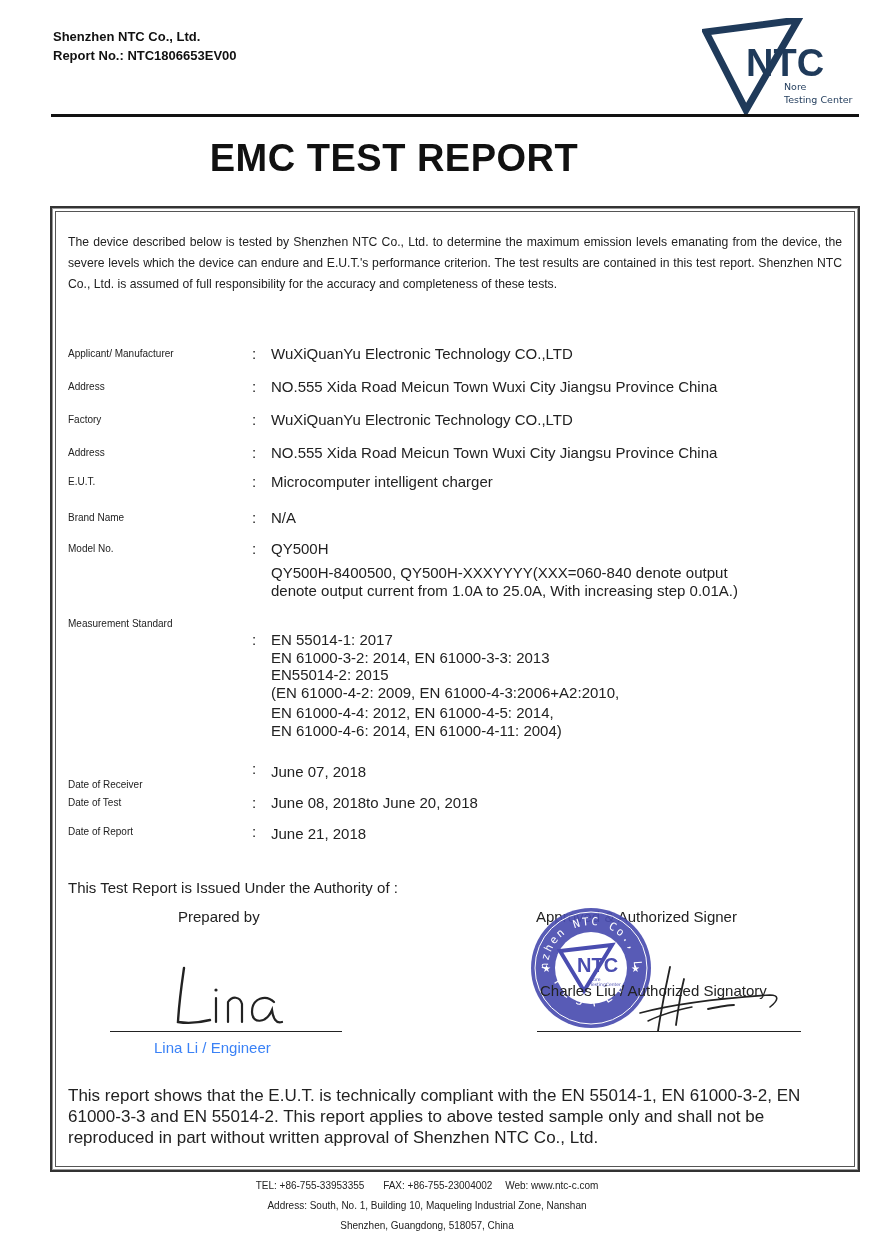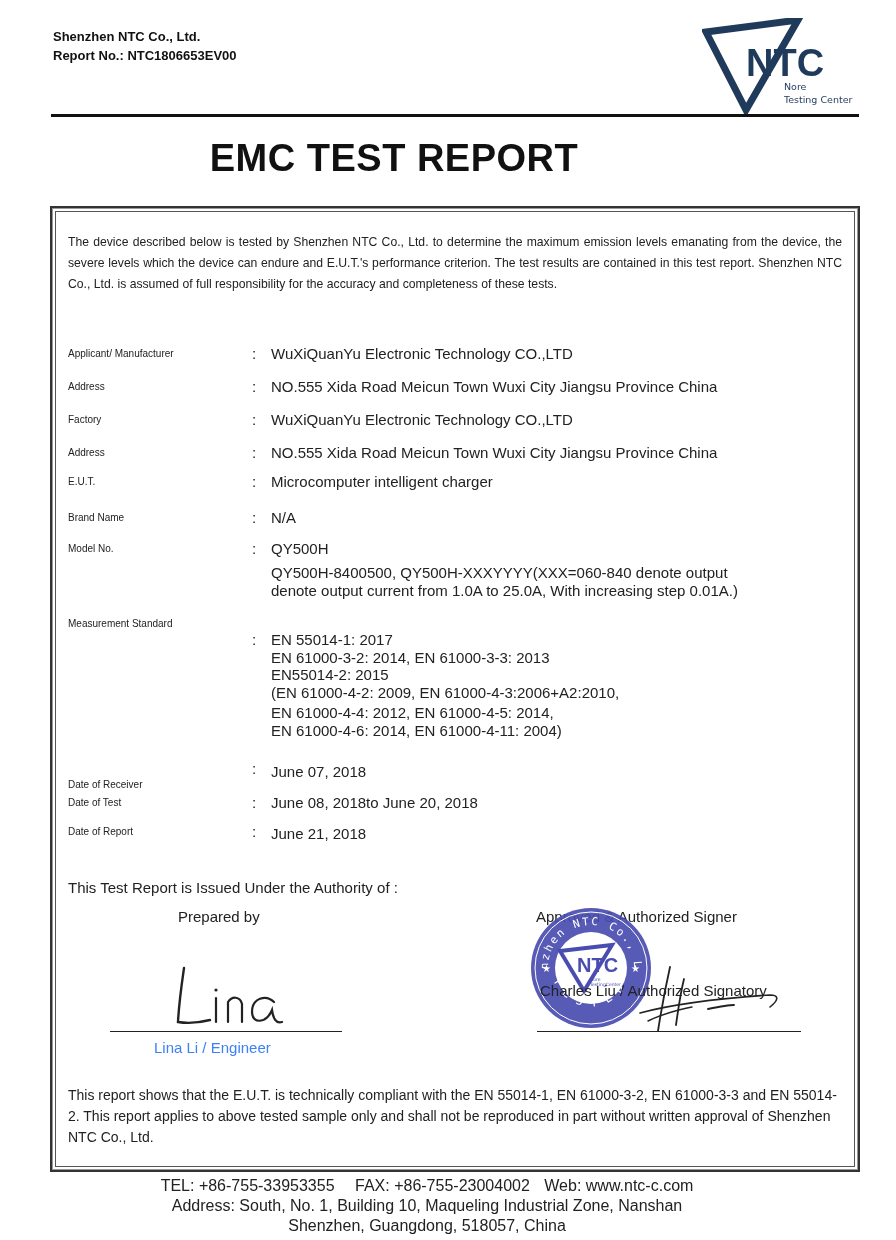--- a/index.html
+++ b/index.html
@@ -28,24 +28,24 @@
   .prep-by { left: 178px; top: 908px; font-size: 15px; color: #222; }
   .approved { left: 588px; top: 908px; font-size: 15px; color: #222; }
   .sig-line-l { left: 110px; top: 1031px; width: 232px; height: 1px; background: #222; }
   .sig-line-r { left: 537px; top: 1031px; width: 264px; height: 1px; background: #222; }
   .sig-name-l { left: 154px; top: 1039px; font-size: 15px; color: #3b82f6; }
   .sig-name-r { left: 540px; top: 982px; font-size: 15px; color: #222; text-align: right; }
   .signature-lina { left: 170px; top: 962px; width: 130px; height: 70px; }
   .signature-charles { left: 600px; top: 965px; width: 190px; height: 70px; }
   .stamp { left: 528px; top: 905px; width: 126px; height: 126px; }
 
-  .compliance { left: 68px; top: 1085px; width: 776px; font-size: 14px; line-height: 21px; color: #222; }
+  .compliance { left: 68px; top: 1085px; width: 776px; font-size: 17px; line-height: 21px; color: #222; }
 
   
-  .footer { left: 0; top: 1176px; width: 854px; text-align: center; font-size: 16px; line-height: 20px; color: #222; }
+  .footer { left: 0; top: 1176px; width: 854px; text-align: center; font-size: 10px; line-height: 20px; color: #222; }
   .footer span.gap { display: inline-block; width: 16px; }
 </style>
 </head>
 <body>
 
 <div class="abs hdr-company">Shenzhen NTC Co., Ltd.</div>
 <div class="abs hdr-report">Report No.: NTC1806653EV00</div>
 
 <div class="abs logo">
   <svg width="160" height="96" viewBox="0 0 160 96">

